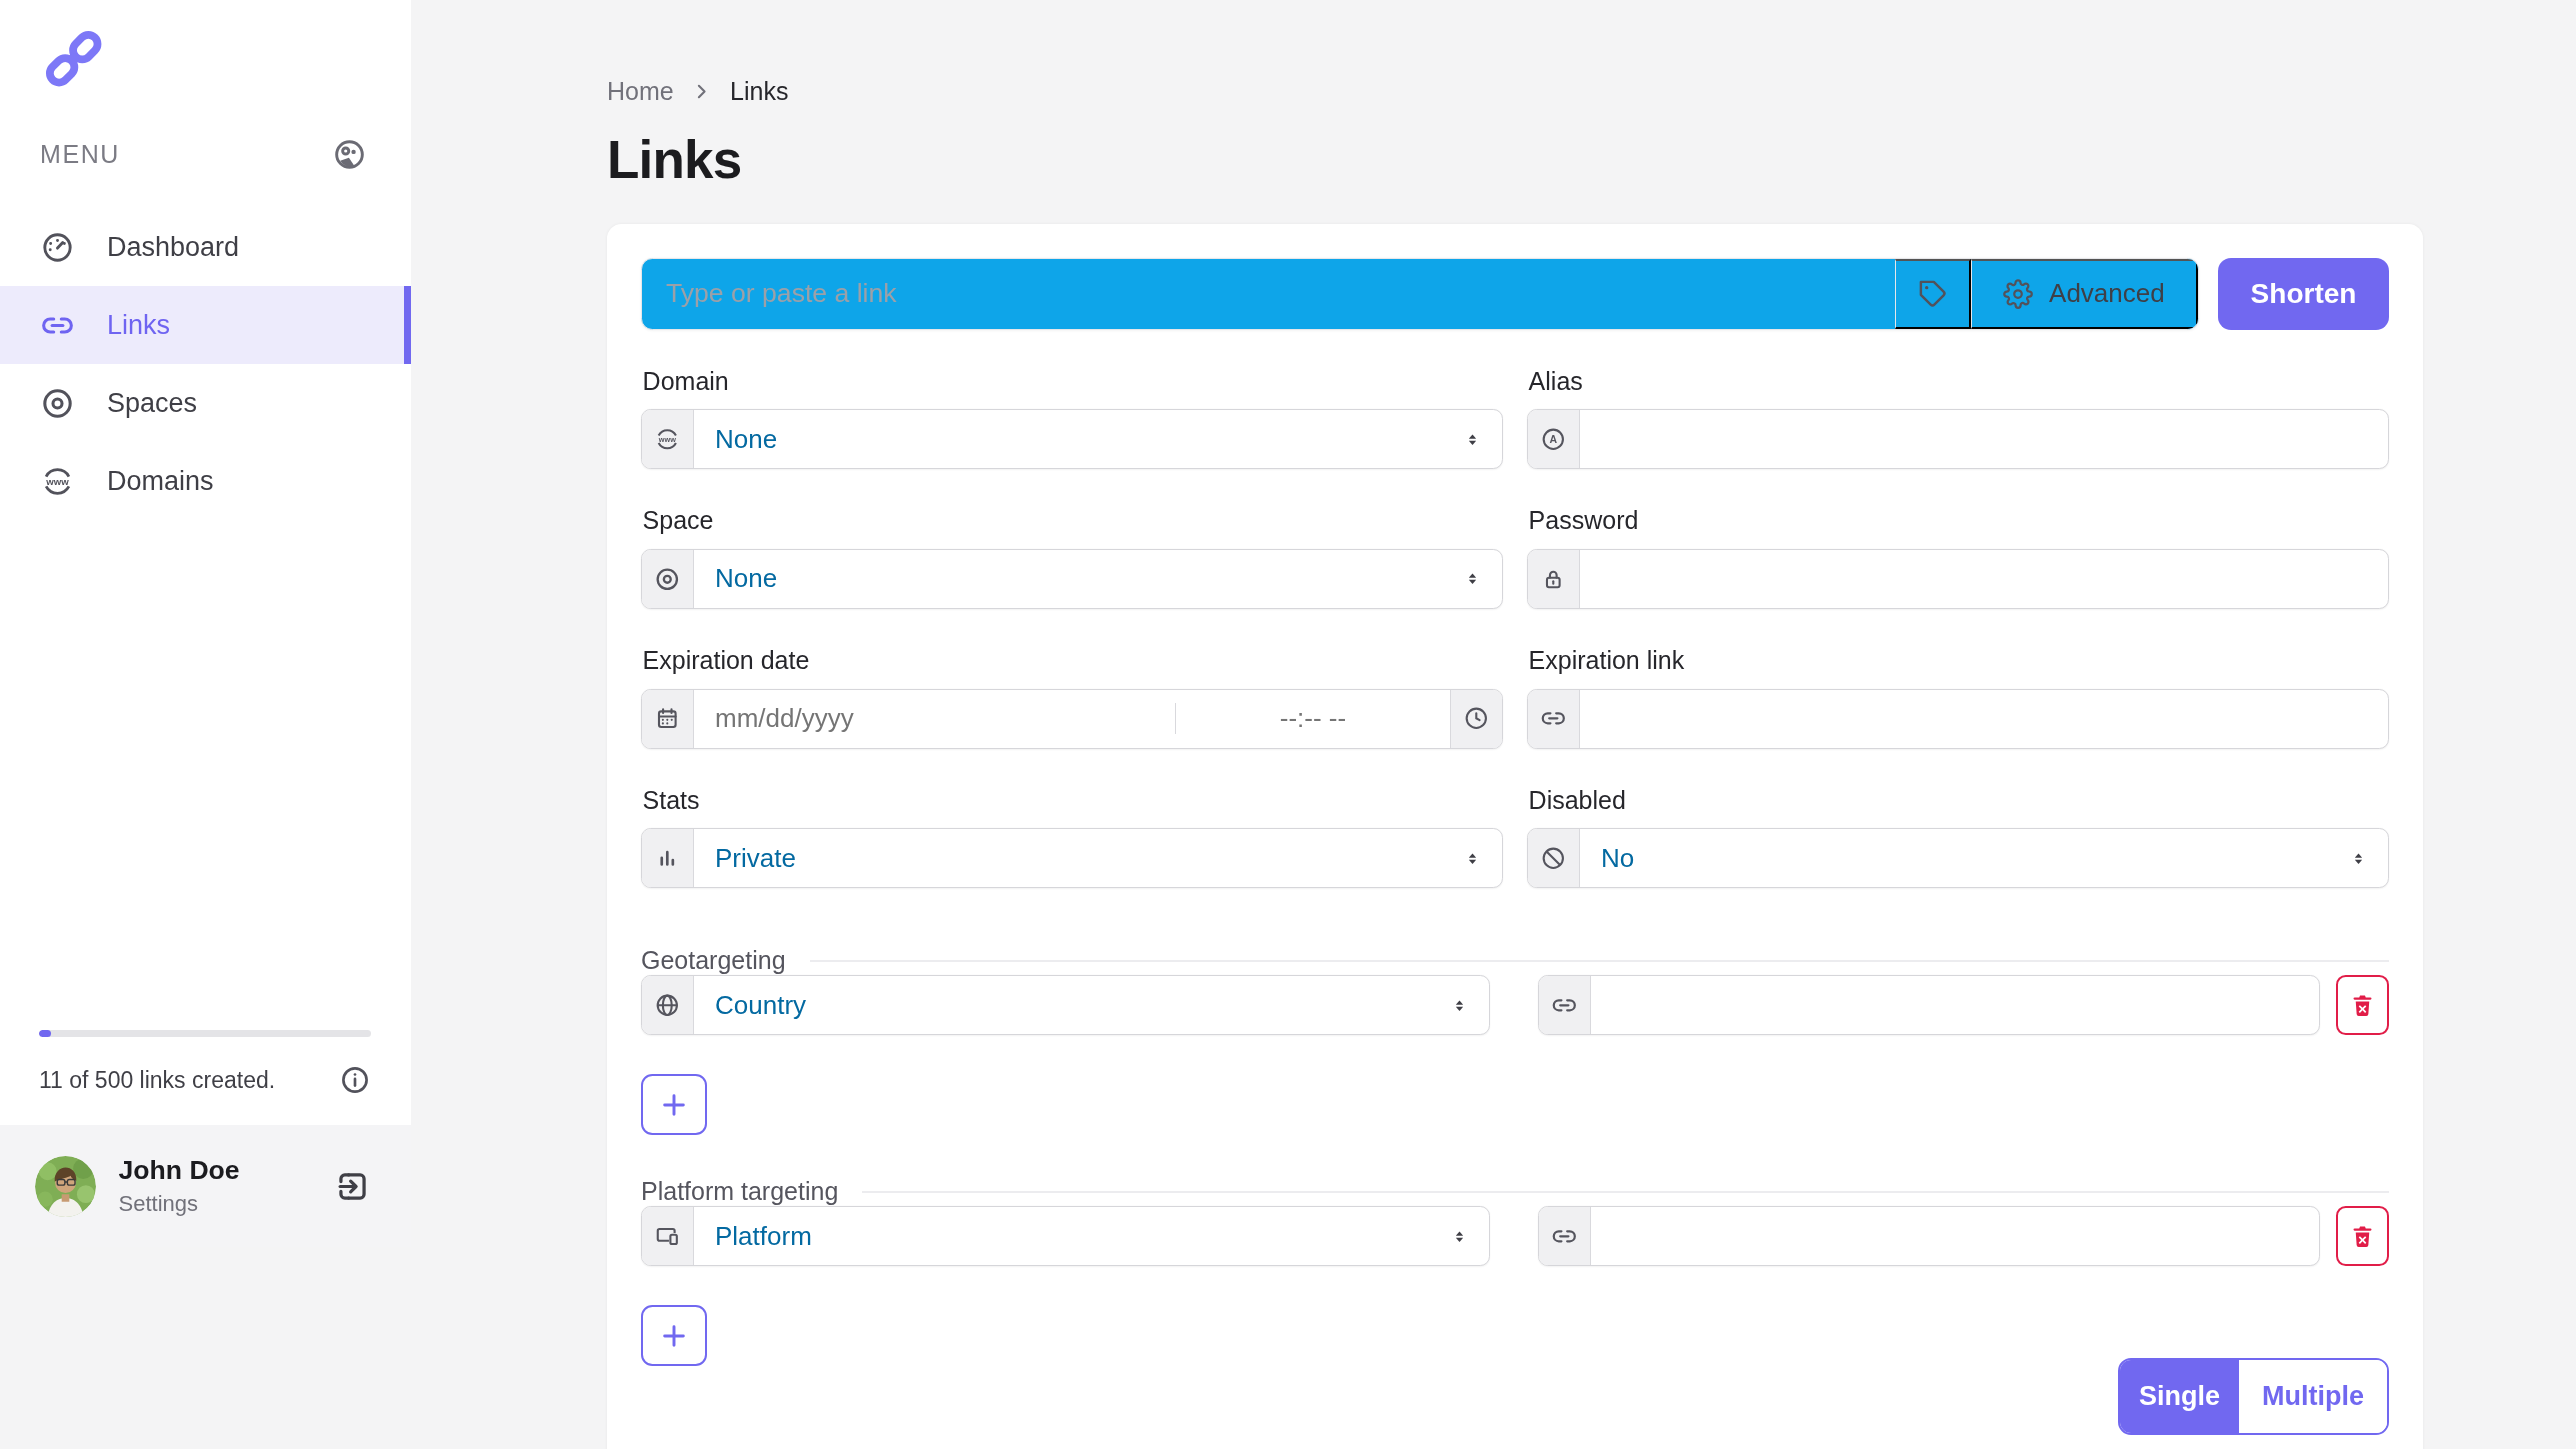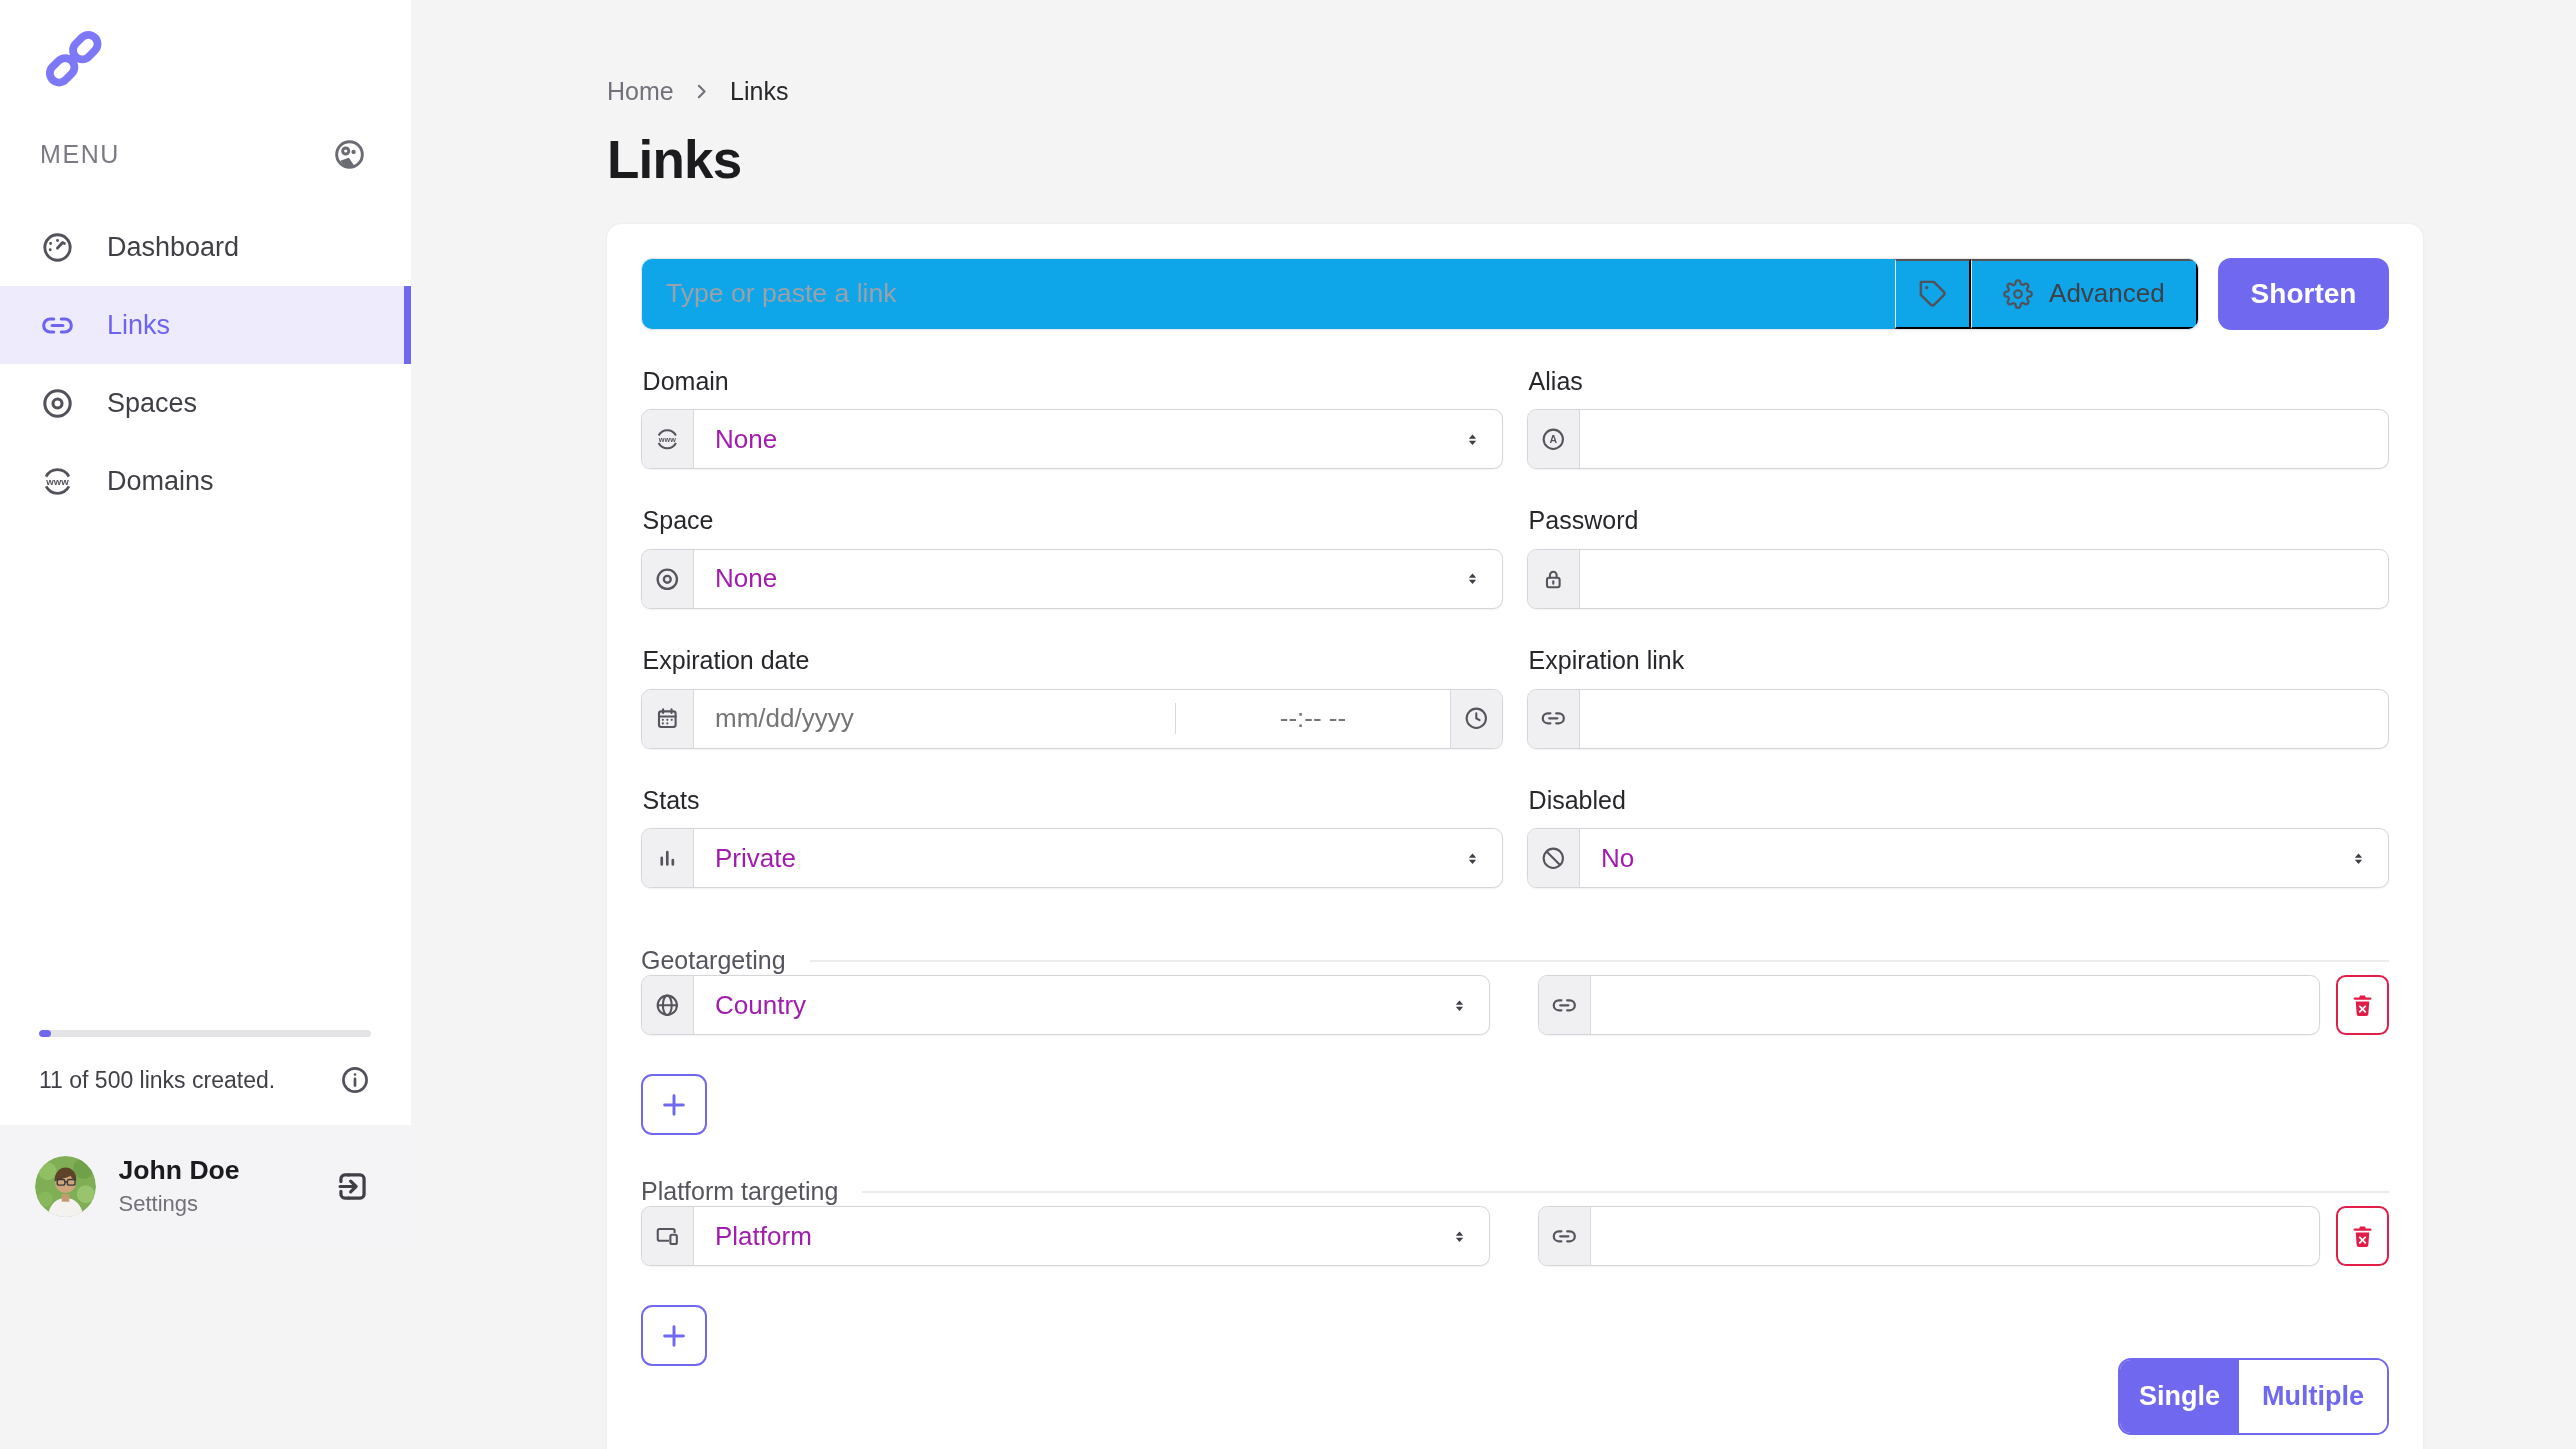--- a/index.html
+++ b/index.html
@@ -73,21 +73,21 @@
   .shorten-btn{ margin-left:19.3px; width:171px; border:none; border-radius:13px; background:var(--accent); color:#fff; font-size:28px; font-weight:600; font-family:inherit; cursor:pointer; }
 
   
   .row{ display:flex; gap:24px; margin-top:37px;justify-content:center; }
   .col{ flex:1; min-width:0; }
   .field-label{ font-size:25px; color:#26262b; margin:0 0 13.7px 1.6px; display:block; }
   .control{ height:60px; display:flex; align-items:center; background:#fff; border:1.6px solid var(--border); border-radius:9.7px; box-shadow:0 0.8px 1.6px rgba(27,27,30,.06); overflow:hidden; }
   .prefix{ width:52px; align-self:stretch; background:var(--prefix-bg); border-right:1.6px solid #d9d9dd; display:flex; align-items:center; justify-content:center; color:var(--icon); flex-shrink:0; }
   .prefix svg{ width:26.6px; height:26.6px; }
   .suffix{ border-right:none; border-left:1.6px solid #d9d9dd; }
-  .select-value{ flex:1; font-size:26px; color:#a21caf; padding:0 21px; white-space:nowrap; overflow:hidden; }
+  .select-value{ flex:1; font-size:26px; color:#0369a1; padding:0 21px; white-space:nowrap; overflow:hidden; }
   .chevrons{ margin-right:19.3px; color:#3f3f46; flex-shrink:0; }
   .chevrons svg{ width:21px; height:21px; display:block; }
   .text-input{ flex:1; border:none; outline:none; font-size:26px; padding:0 21px; font-family:inherit; color:#26262b; background:transparent; min-width:0; }
   .date-input{ flex:1.7; color:#6e7177; }
   .time-input{ flex:1; border-left:1.6px solid #d9d9dd; text-align:center; color:#6e7177; padding:0 8px; }
   .suffix-clock{ align-self:stretch; width:52px; background:var(--prefix-bg); display:flex; align-items:center; justify-content:center; color:var(--icon); cursor:pointer; }
   .suffix-clock svg{ width:26.6px; height:26.6px; }
 
   
   .section-head{ margin-top:58px; display:flex; align-items:center; }

